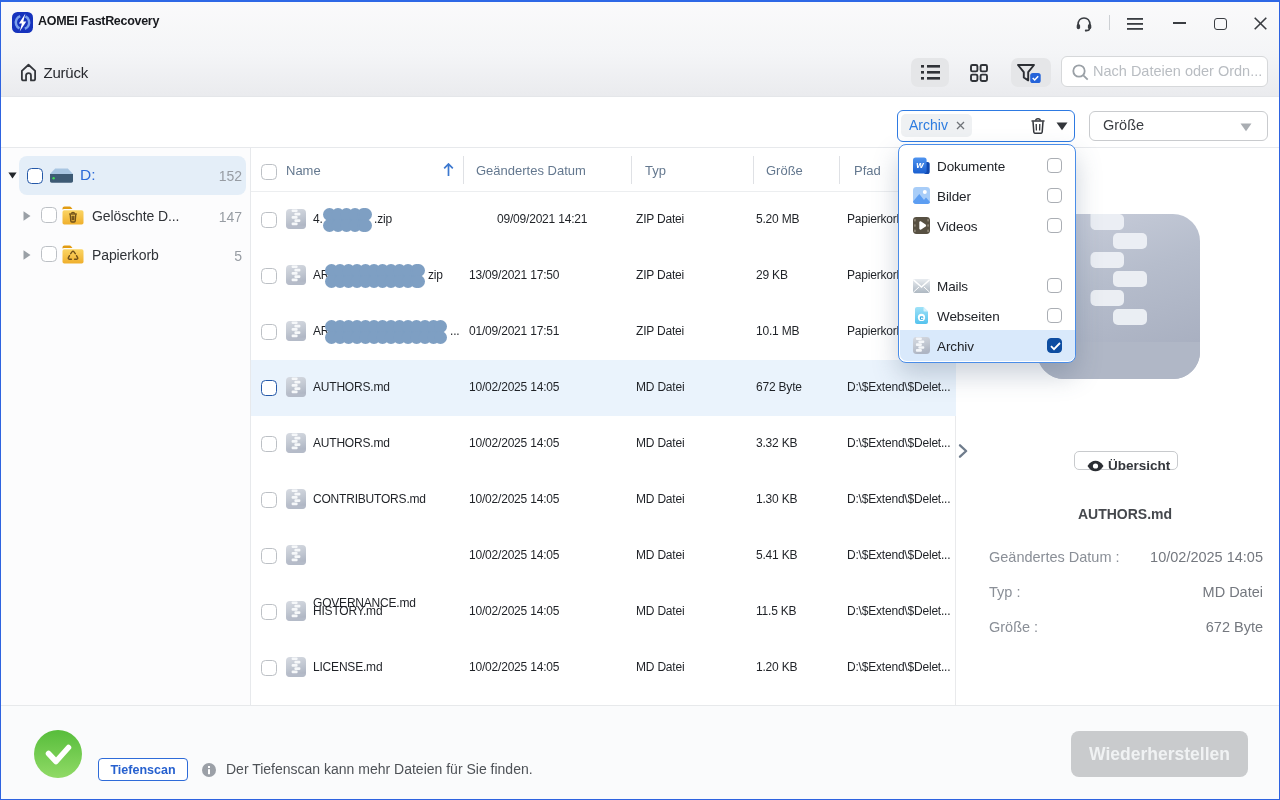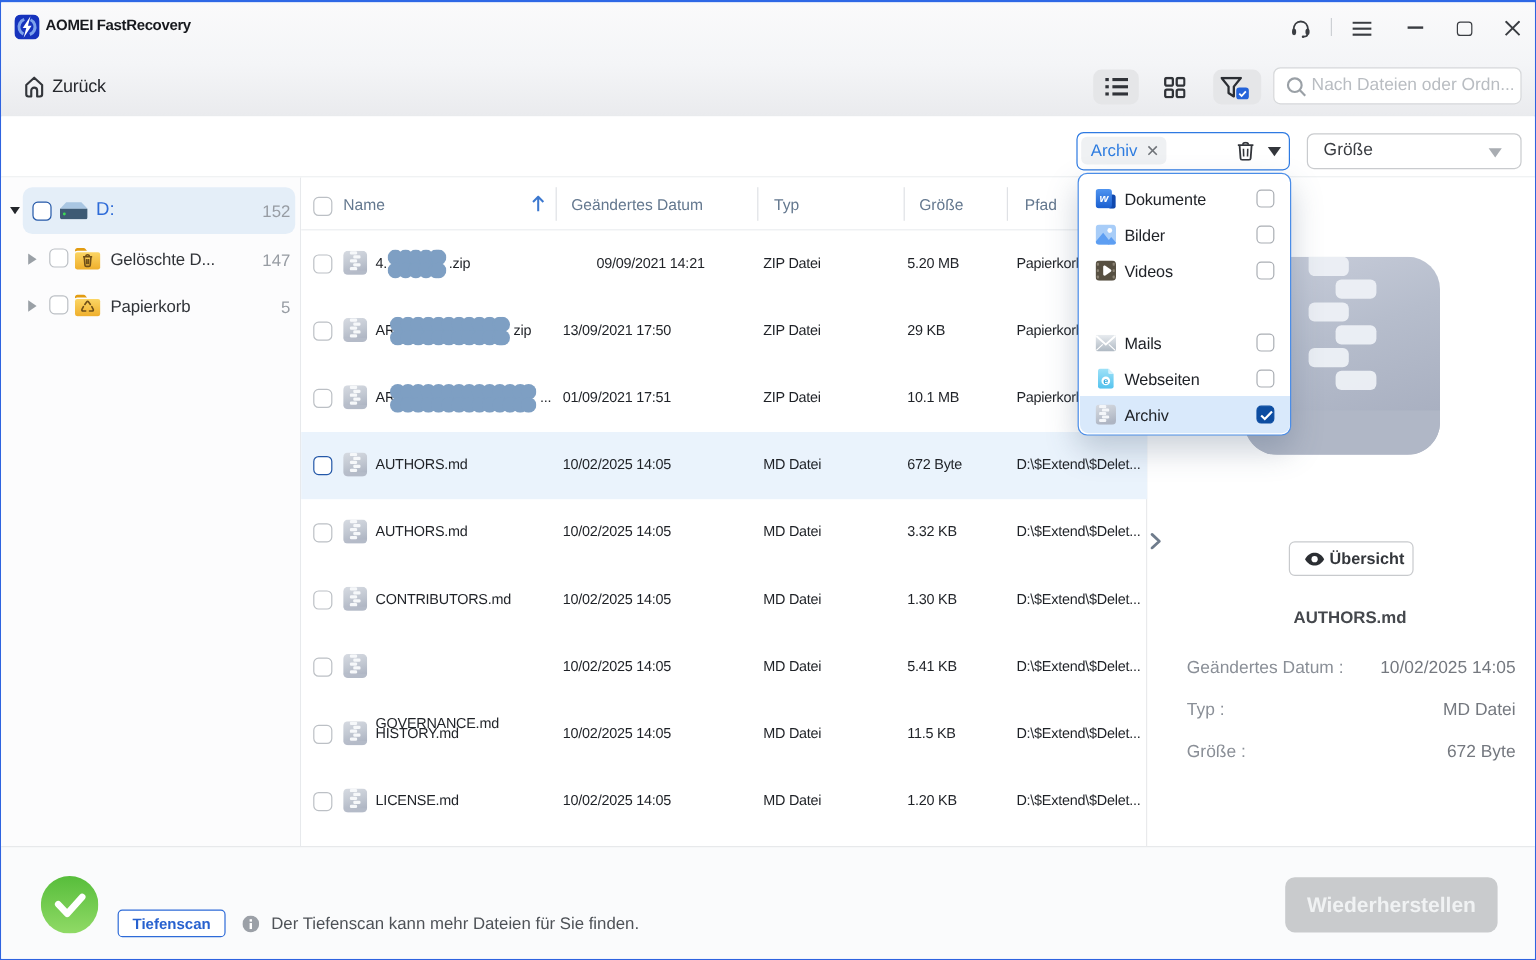--- a/index.html
+++ b/index.html
@@ -522,21 +522,21 @@
         <g fill="#eef1f6" opacity="0.95">
           <path d="M53.5 0 L82 0 C84.8 0 87 2.2 87 5 L87 11 C87 13.8 84.8 16 82 16 L58.5 16 C55.7 16 53.5 13.8 53.5 11 Z"></path>
           <rect x="76" y="19" width="34" height="16" rx="5"></rect>
           <rect x="53.5" y="38" width="33.5" height="16" rx="5"></rect>
           <rect x="76" y="57" width="34" height="16" rx="5"></rect>
           <rect x="53.5" y="76" width="33.5" height="16" rx="5"></rect>
           <rect x="76" y="95" width="34" height="16" rx="5"></rect>
         </g>
       </svg>
 
-      <div class="abs" style="left:117px;top:303px;width:104px;height:29px;background:#fff;border:1px solid #c8cacd;border-radius:5px;">
+      <div class="abs" style="left:117px;top:303px;width:104px;height:19px;background:#fff;border:1px solid #c8cacd;border-radius:5px;">
         <svg style="position:absolute;left:12px;top:8px;" width="17" height="12" viewBox="0 0 17 12">
           <path d="M0.5 6 C3 2 5.5 0.7 8.5 0.7 C11.5 0.7 14 2 16.5 6 C14 10 11.5 11.3 8.5 11.3 C5.5 11.3 3 10 0.5 6 Z" fill="#2b2e33"></path>
           <circle cx="8.5" cy="6" r="2.6" fill="#fff"></circle>
         </svg>
         <span style="position:absolute;left:33px;top:5.5px;font-size:13.5px;font-weight:700;color:#33363b;">Übersicht</span>
       </div>
       <div class="abs" style="left:6px;top:358px;width:324px;text-align:center;font-size:14px;font-weight:700;color:#45484d;">AUTHORS.md</div>
       <div class="abs" style="left:32px;top:401px;font-size:14.5px;color:#8a8f97;">Geändertes Datum :</div>
       <div class="abs" style="right:16px;top:401px;font-size:14.5px;color:#74787f;">10/02/2025 14:05</div>
       <div class="abs" style="left:32px;top:436px;font-size:14.5px;color:#8a8f97;">Typ :</div>

